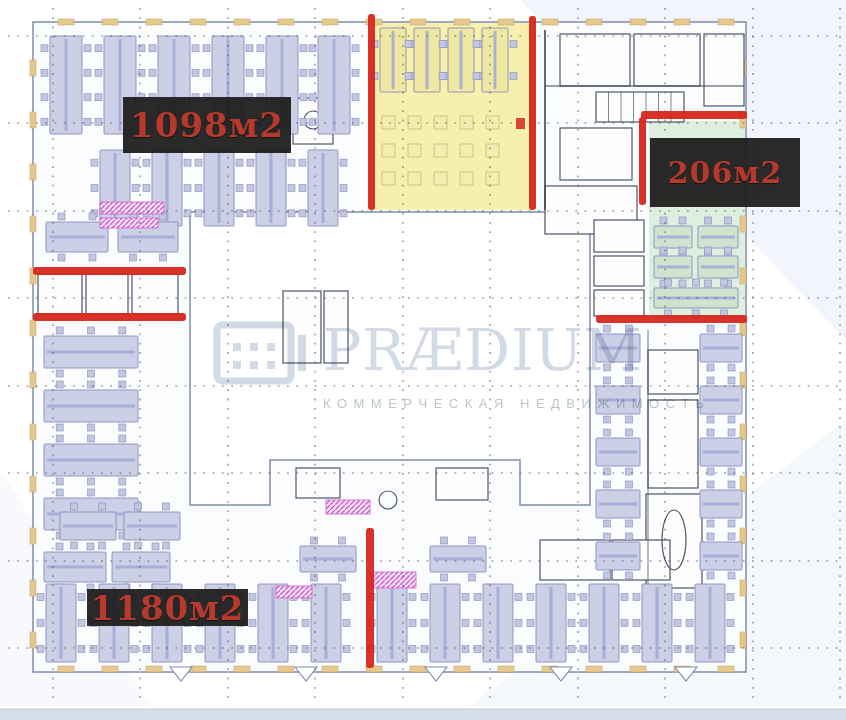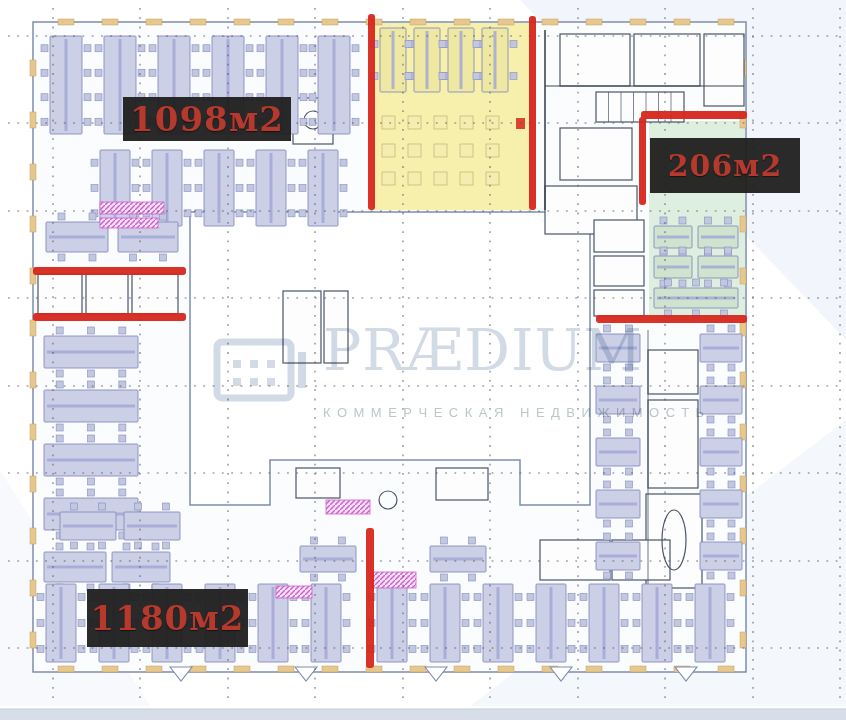--- a/index.html
+++ b/index.html
@@ -3,26 +3,26 @@
 <meta charset="utf-8">
 <style>
   html,body{margin:0;padding:0;background:#ffffff;}
   #stage{position:relative;width:846px;height:720px;overflow:hidden;background:#ffffff;
          font-family:"Liberation Sans",sans-serif;}
   #plan{position:absolute;left:0;top:0;}
   .lbl{position:absolute;display:flex;align-items:center;justify-content:center;
        background:var(--label-bg,rgba(30,29,29,.94));color:var(--label-text,#b5392d);
        font-family:"DejaVu Serif",serif;font-weight:700;letter-spacing:1px;
        text-shadow:0 1px 1px rgba(0,0,0,.5);z-index:30;}
-  .watermark{position:absolute;left:213px;top:320px;display:flex;align-items:center;gap:14px;
+  .watermark{position:absolute;left:213px;top:320px;display:flex;align-items:flex-start;gap:14px;
        z-index:20;mix-blend-mode:multiply;opacity:.9;pointer-events:none;}
   .wm-logo{color:var(--watermark-blue,#ccd6e2);flex:0 0 auto;}
   .wm-brand{font-family:"DejaVu Serif",serif;font-size:57px;line-height:60px;letter-spacing:1px;
        color:var(--watermark-blue,#ccd6e2);white-space:nowrap;}
-  .wm-tagline{font-size:13px;letter-spacing:6.5px;color:#b4c1c3;margin-top:25px;white-space:nowrap;}
+  .wm-tagline{font-size:13px;letter-spacing:6.5px;color:#b4c1c3;margin-top:16px;white-space:nowrap;}
 </style>
 </head>
 <body>
 
 <div id="stage">
 
   <svg id="plan" width="846" height="720" viewBox="0 0 846 720">
       <defs>
         <pattern id="hatch" width="5" height="5" patternUnits="userSpaceOnUse">
           <rect x="0" y="0" width="5" height="5" fill="#f6e3f6"></rect>
@@ -716,16 +716,16 @@
       <rect x="20" y="41" width="8" height="8" fill="currentColor"></rect>
       <rect x="37" y="41" width="8" height="8" fill="currentColor"></rect>
       <rect x="54" y="41" width="8" height="8" fill="currentColor"></rect>
     </svg>
     <div class="wm-text">
       <div class="wm-brand">PRÆDIUM</div>
       <div class="wm-tagline">КОММЕРЧЕСКАЯ НЕДВИЖИМОСТЬ</div>
     </div>
   </div>
 
-  <div class="lbl" style="left:123px;top:97px;width:168px;height:44px;font-size:34px">1098м2</div>
-  <div class="lbl" style="left:650px;top:138px;width:150px;height:55px;font-size:30px">206м2</div>
-  <div class="lbl" style="left:87px;top:589px;width:161px;height:58px;font-size:34px">1180м2</div>
+  <div class="lbl" style="left:123px;top:97px;width:168px;height:56px;font-size:34px">1098м2</div>
+  <div class="lbl" style="left:650px;top:138px;width:150px;height:69px;font-size:30px">206м2</div>
+  <div class="lbl" style="left:87px;top:589px;width:161px;height:37px;font-size:34px">1180м2</div>
 </div>
 
 </body></html>

